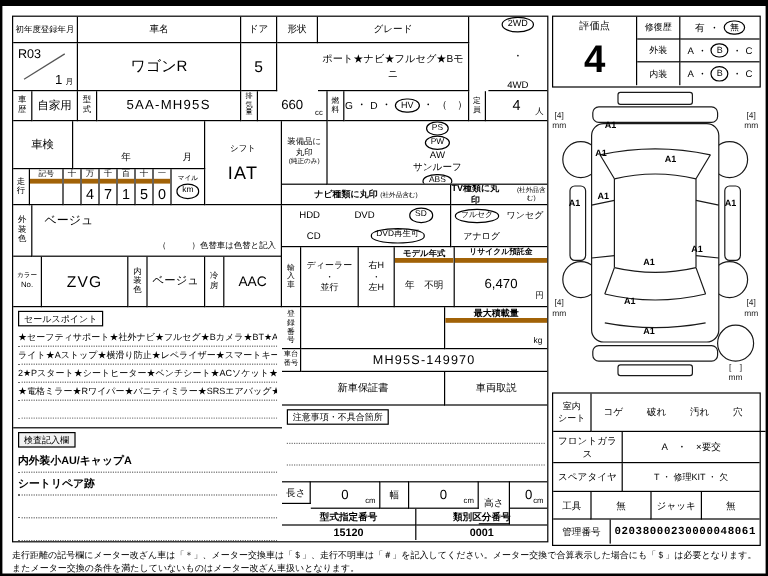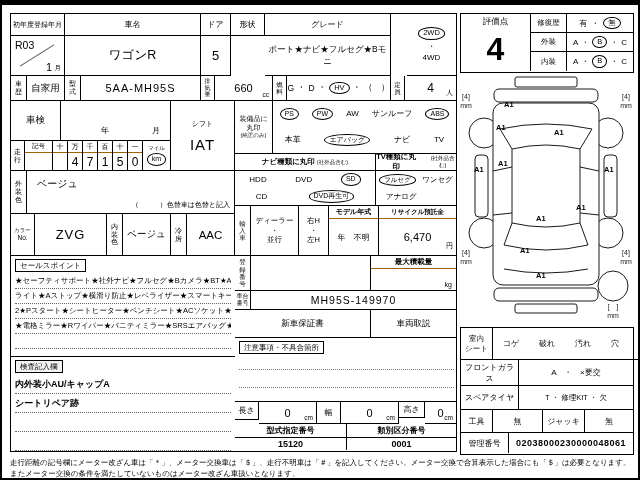--- a/index.html
+++ b/index.html
@@ -26,35 +26,35 @@
   .dotline { border-bottom:1px dotted #777; height:0; }
   .labelbox { position:absolute; border:1px solid #000; padding:1px 4px; font-size:7.5px; line-height:1.2; background:#fff; }
   #main { position:absolute; left:8px; top:8px; width:447px; height:439px; border:1.5px solid #000; }
   #eval { position:absolute; left:458px; top:8px; width:174px; height:60px; border:1.5px solid #000; }
   #diagram { position:absolute; left:456px; top:70px; width:176px; height:250px; }
   #cond { position:absolute; left:458px; top:322px; width:174px; height:128px; border:1.5px solid #000; }
   #footer { position:absolute; left:8px; top:452px; width:626px; font-size:7.5px; line-height:11px; }
   .mark { position:absolute; font-size:7.5px; font-weight:bold; }
   .tread { position:absolute; width:20px; text-align:center; font-size:7px; line-height:1.25; color:#222; }
   .unit-br { position:absolute; right:3px; bottom:2px; font-size:6.5px; }
-  .hd { border-bottom:1px solid #a16207; display:flex; align-items:center; justify-content:center; }
+  .hd { border-bottom:4px solid #a16207; display:flex; align-items:center; justify-content:center; }
 </style>
 </head>
 <body>
 
 <div id="sheet">
 
   <div id="main">
 
     <div class="cell br bb ctr" style="left:0;top:0;width:54px;height:22px;font-size:7px;">初年度登録年月</div>
     <div class="cell br bb ctr" style="left:54px;top:0;width:136px;height:22px;font-size:8px;">車名</div>
     <div class="cell br bb ctr" style="left:190px;top:0;width:30px;height:22px;font-size:8px;">ドア</div>
     <div class="cell br bb ctr" style="left:220px;top:0;width:34px;height:22px;font-size:8px;">形状</div>
     <div class="cell br bb ctr" style="left:254px;top:0;width:126px;height:22px;font-size:8px;">グレード</div>
-    <div class="cell bb col" style="left:396px;top:0;right:0;height:62px;font-size:8px;gap:1px;">
+    <div class="cell bb col" style="left:396px;top:0;right:0;height:62px;font-size:8px;gap:1px;justify-content:space-between;">
       <span class="circ" style="font-size:7.5px;">2WD</span>
       <span>・</span>
       <span>4WD</span>
     </div>
 
     <div class="cell br bb" style="left:0;top:22px;width:54px;height:40px;">
       <span style="position:absolute;left:4px;top:3px;font-size:10.5px;">R03</span>
       <span style="position:absolute;left:6px;top:19px;width:40px;height:1px;background:#555;transform:rotate(-32deg);"></span>
       <span style="position:absolute;right:12px;bottom:2px;font-size:11px;">1</span>
       <span style="position:absolute;right:3px;bottom:2px;font-size:6.5px;">月</span>
@@ -167,21 +167,21 @@
         <span>冷房</span>
       </div>
     <div class="cell br bb ctr" style="left:176px;top:200px;width:48px;height:42px;font-size:11.5px;">AAC</div>
 
     <div class="cell br bb col" style="left:224px;top:87px;width:38px;height:53px;line-height:1.25;">
       <span style="font-size:7px;">装備品に</span>
       <span style="font-size:7px;">丸印</span>
       <span style="font-size:5.5px;">(純正のみ)</span>
     </div>
     <div class="cell bb col" style="left:262px;top:87px;right:0;height:53px;justify-content:space-around;">
-      <div class="rowflex" style="font-size:8px;">
+      <div class="rowflex" style="font-size:8px;flex-direction:column;">
         <span class="circ" style="font-size:7px;">PS</span>
         <span class="circ" style="font-size:7px;">PW</span>
         <span>AW</span>
         <span>サンルーフ</span>
         <span class="circ" style="font-size:7px;">ABS</span>
       </div>
       <div class="rowflex" style="font-size:8px;">
         <span>本革</span>
         <span class="circ" style="font-size:7px;">エアバッグ</span>
         <span>ナビ</span>
@@ -265,21 +265,21 @@
     <div class="cell br bb bt ctr" style="left:224px;top:387px;width:24px;height:19px;font-size:8px;font-family:Liberation Serif, serif;">長さ</div>
     <div class="cell br bb bt ctr" style="left:248px;top:387px;width:58px;height:23px;font-size:11px;">
       <span>0</span>
       <span class="unit-br">cm</span>
     </div>
     <div class="cell br bb bt ctr" style="left:306px;top:387px;width:24px;height:23px;font-size:8px;">幅</div>
     <div class="cell br bb bt ctr" style="left:330px;top:387px;width:58px;height:23px;font-size:11px;">
       <span>0</span>
       <span class="unit-br">cm</span>
     </div>
-    <div class="cell br bb bt ctr" style="left:388px;top:387px;width:26px;height:17px;font-size:8px;">高さ</div>
+    <div class="cell br bb bt ctr" style="left:388px;top:387px;width:26px;height:36px;font-size:8px;">高さ</div>
     <div class="cell bb bt ctr" style="left:414px;top:387px;right:0;height:23px;font-size:11px;">
       <span>0</span>
       <span class="unit-br">cm</span>
     </div>
 
     <div class="cell br bb ctr" style="left:224px;top:410px;width:112px;height:14px;font-size:8px;font-weight:bold;">型式指定番号</div>
     <div class="cell bb ctr" style="left:336px;top:410px;right:0;height:14px;font-size:8px;font-weight:bold;">類別区分番号</div>
     <div class="cell br ctr" style="left:224px;top:424px;width:112px;height:12px;font-size:9px;font-weight:bold;">15120</div>
     <div class="cell ctr" style="left:336px;top:424px;right:0;height:12px;font-size:9px;font-weight:bold;">0001</div>
 
@@ -406,21 +406,21 @@
     </div>
     <div class="cell br bb ctr" style="left:0;top:32px;width:58px;height:26px;font-size:8px;">フロントガラス</div>
     <div class="cell bb ctr" style="left:58px;top:32px;right:0;height:26px;font-size:8px;">A　・　×要交</div>
     <div class="cell br bb ctr" style="left:0;top:58px;width:58px;height:24px;font-size:8px;">スペアタイヤ</div>
     <div class="cell bb ctr" style="left:58px;top:58px;right:0;height:24px;font-size:7.5px;">T ・ 修理KIT ・ 欠</div>
     <div class="cell br bb ctr" style="left:0;top:82px;width:32px;height:23px;font-size:8px;">工具</div>
     <div class="cell br bb ctr" style="left:32px;top:82px;width:50px;height:23px;font-size:8px;">無</div>
     <div class="cell br bb ctr" style="left:82px;top:82px;width:42px;height:23px;font-size:8px;">ジャッキ</div>
     <div class="cell bb ctr" style="left:124px;top:82px;right:0;height:23px;font-size:8px;">無</div>
     <div class="cell br ctr" style="left:0;top:105px;width:48px;height:20px;font-size:8px;">管理番号</div>
-    <div class="cell ctr" style="left:48px;top:105px;right:0;height:20px;font-size:9px;font-weight:bold;letter-spacing:0.5px;">02038000230000048061</div>
+    <div class="cell ctr" style="left:48px;top:105px;right:0;height:20px;font-size:9px;font-weight:bold;letter-spacing:0.5px;font-family:Liberation Mono, monospace;">02038000230000048061</div>
   </div>
 
   <div id="footer">
     <div>走行距離の記号欄にメーター改ざん車は「＊」、メーター交換車は「＄」、走行不明車は「＃」を記入してください。メーター交換で合算表示した場合にも「＄」は必要となります。</div>
     <div>またメーター交換の条件を満たしていないものはメーター改ざん車扱いとなります。</div>
   </div>
 
 </div>
 
 </body></html>

